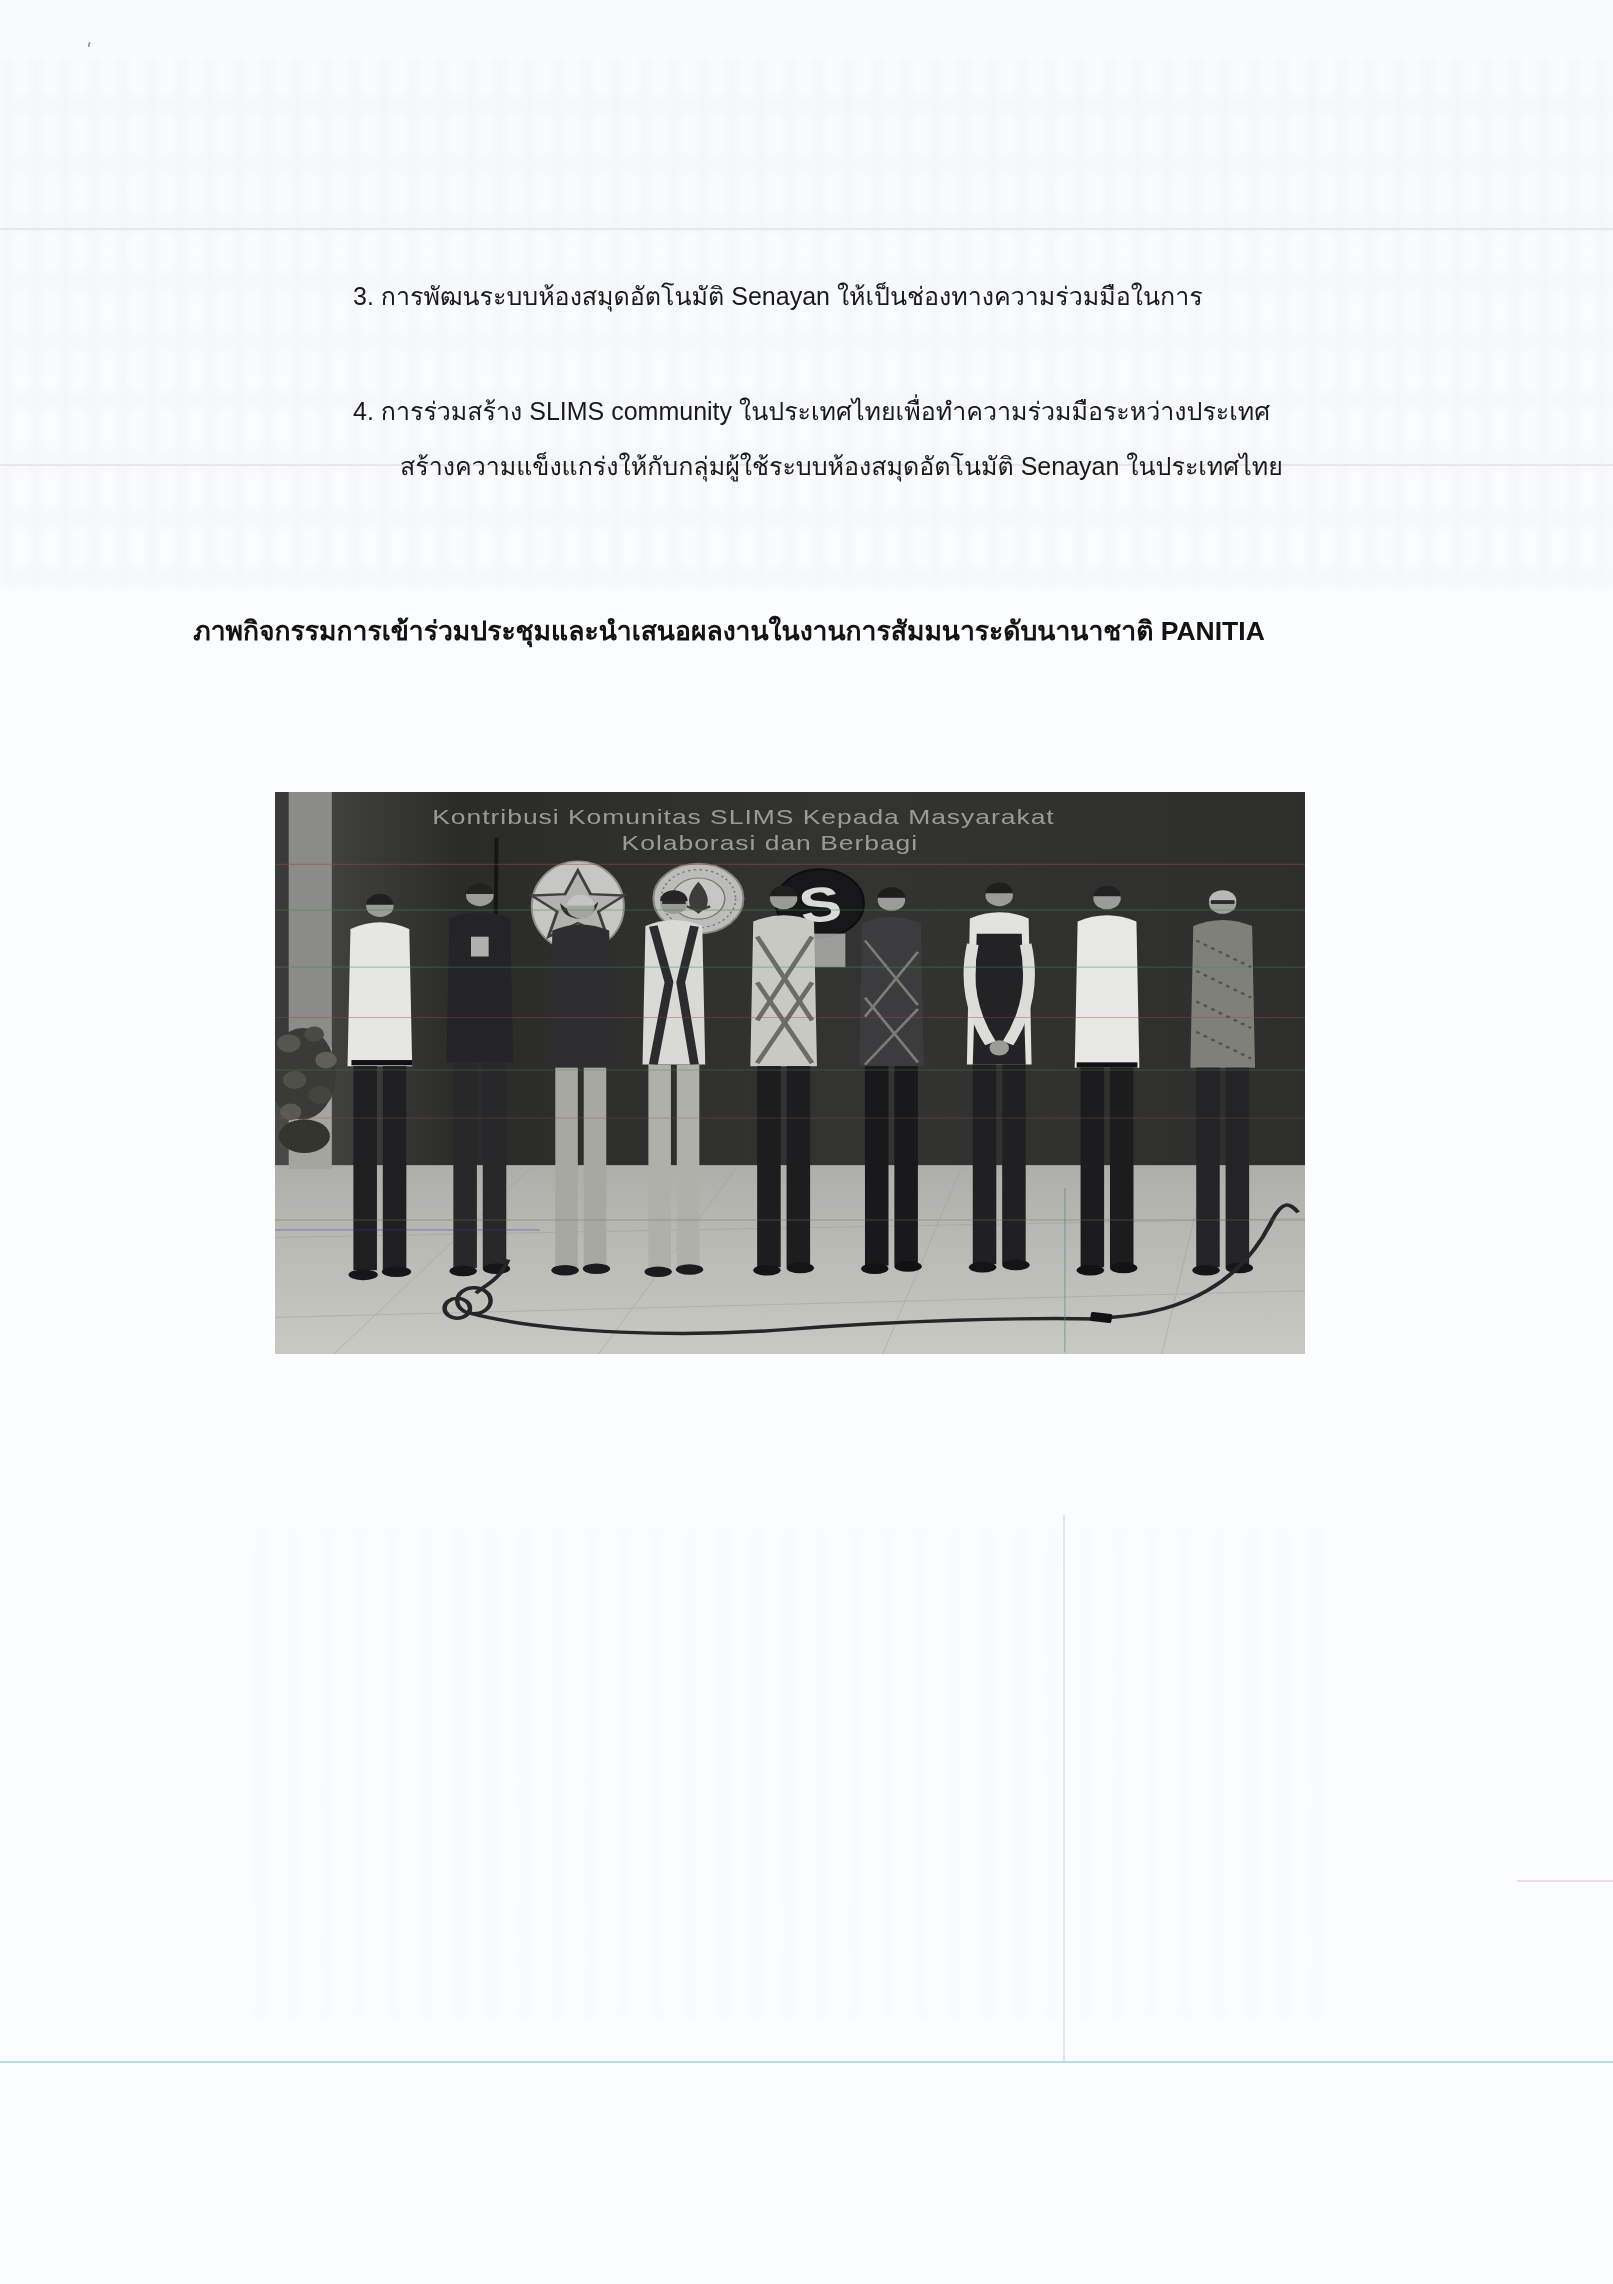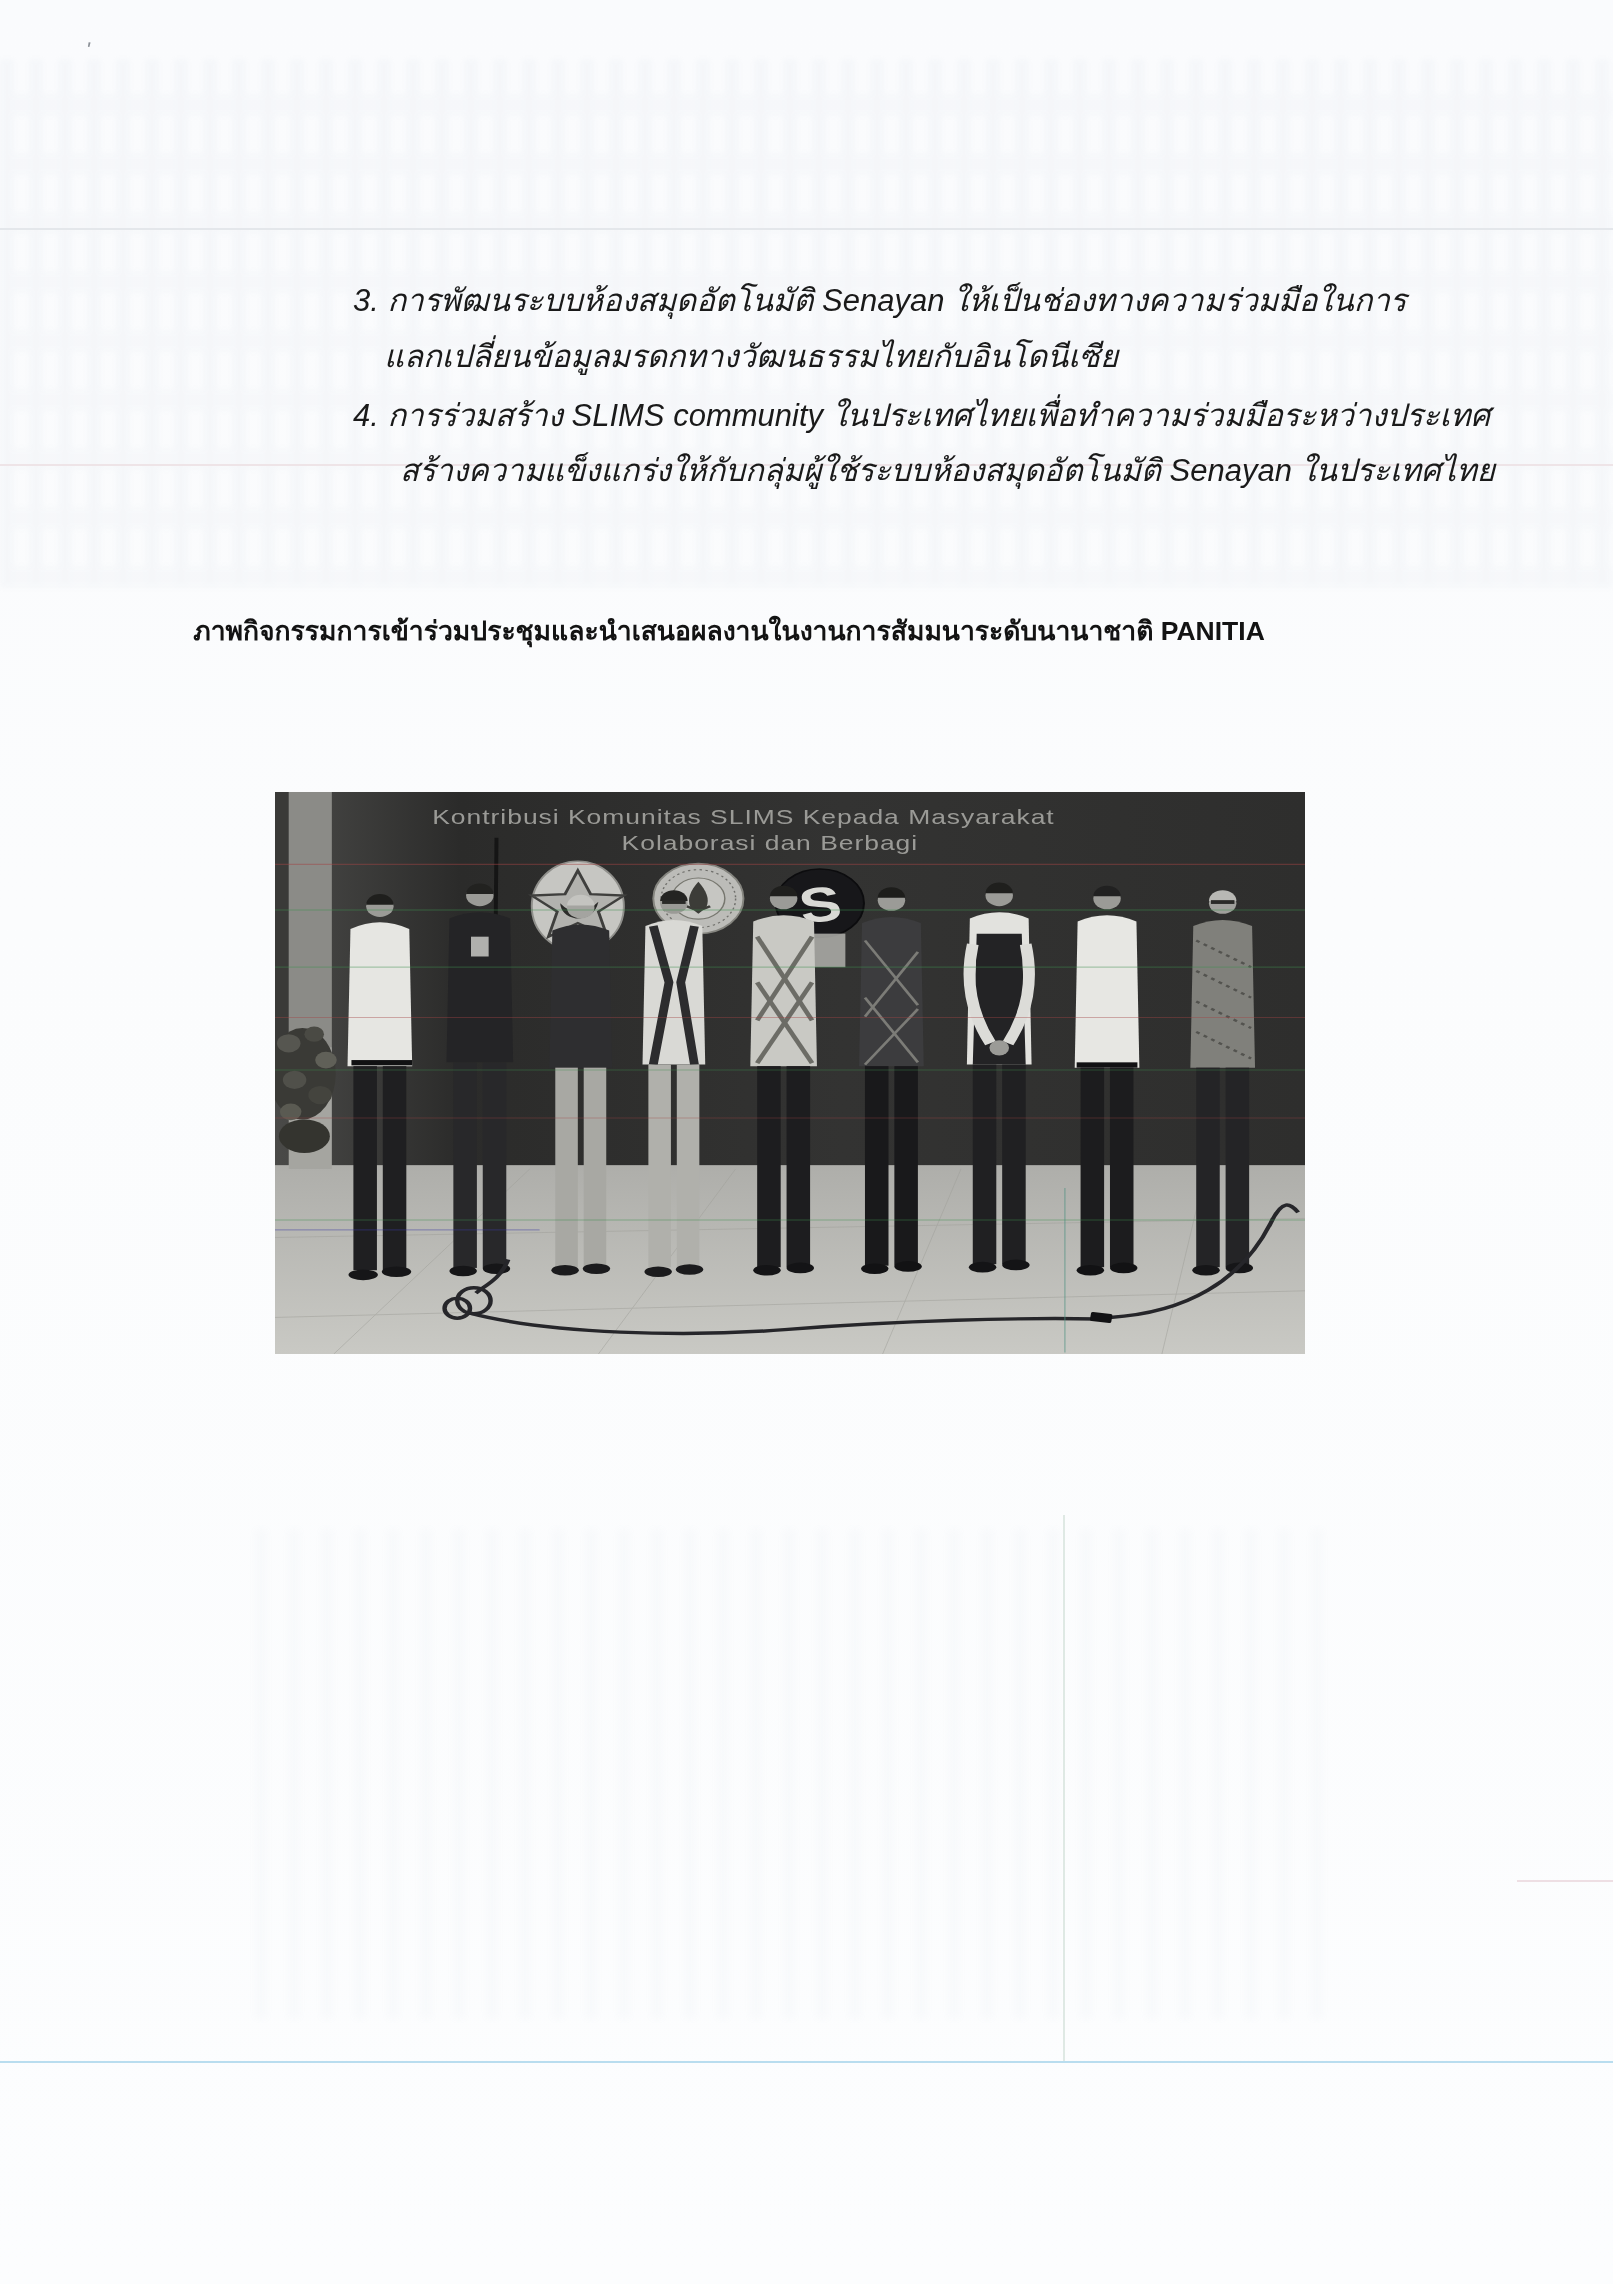--- a/index.html
+++ b/index.html
@@ -13,21 +13,21 @@
   
   .bleed{position:absolute;left:0;top:59px;width:1613px;height:529px;opacity:.05;
     background:repeating-linear-gradient(90deg,#9fb0c6 0 13.7px,transparent 13.7px 29px),
                repeating-linear-gradient(0deg,#b8c4d4 0 21.6px,transparent 21.6px 59px);
     filter:blur(2.9px);}
   .bleed2{position:absolute;left:255px;top:1529px;width:1078px;height:490px;opacity:.035;
     background:repeating-linear-gradient(90deg,#9fb0c6 0 11.8px,transparent 11.8px 33px);
     filter:blur(3.9px);}
   .scanline{position:absolute;height:2px;}
   .stray-mark{position:absolute;left:86px;top:37px;font-size:21.6px;color:#8a8f96;transform:rotate(12deg);}
-  .list-line{position:absolute;font-size:31px;line-height:1.35;white-space:nowrap;color:#1a1a1a;font-style:italic;}
+  .list-line{position:absolute;font-size:25px;line-height:1.35;white-space:nowrap;color:#1a1a1a;}
   .heading-line{position:absolute;left:0;width:1458px;text-align:center;font-weight:bold;font-size:26.5px;color:#131313;white-space:nowrap;}
   .photo{position:absolute;left:275px;top:792px;width:1030px;height:562px;}
   .photo svg{display:block;width:100%;height:100%;}
 </style>
 </head>
 <body>
 
 <div class="page">
 
   <div class="bleed"></div>
@@ -35,21 +35,20 @@
 
   <div class="scanline" style="left:0;top:228px;width:1613px;background:#e4e7eb;"></div>
   <div class="scanline" style="left:0;top:464px;width:1613px;background:#eee4e7;"></div>
   <div class="scanline" style="left:1517px;top:1880px;width:96px;background:#eedfe4;"></div>
   <div class="scanline" style="left:0;top:2061px;width:1613px;background:#b9ddef;"></div>
   <div class="scanline" style="left:1063px;top:1515px;width:2px;height:546px;background:#dfe9e4;"></div>
 
   <span class="stray-mark">'</span>
 
   <div class="list-line" style="left:353px;top:280px;">3. การพัฒนระบบห้องสมุดอัตโนมัติ Senayan ให้เป็นช่องทางความร่วมมือในการ</div>
-  <div class="list-line" style="left:384px;top:336px;">แลกเปลี่ยนข้อมูลมรดกทางวัฒนธรรมไทยกับอินโดนีเซีย</div>
   <div class="list-line" style="left:353px;top:395px;">4. การร่วมสร้าง SLIMS community ในประเทศไทยเพื่อทำความร่วมมือระหว่างประเทศ</div>
   <div class="list-line" style="left:400px;top:450px;">สร้างความแข็งแกร่งให้กับกลุ่มผู้ใช้ระบบห้องสมุดอัตโนมัติ Senayan ในประเทศไทย</div>
 
   <div class="heading-line" style="top:610px;">ภาพกิจกรรมการเข้าร่วมประชุมและนำเสนอผลงานในงานการสัมมนาระดับนานาชาติ PANITIA</div>
 
   <div class="photo">
     <svg viewBox="0 0 1051 738" preserveAspectRatio="none">
       <defs>
         <linearGradient id="floorG" x1="0" y1="0" x2="0" y2="1">
           <stop offset="0" stop-color="#aeaeaa"></stop>

